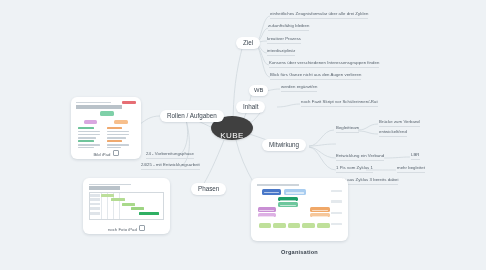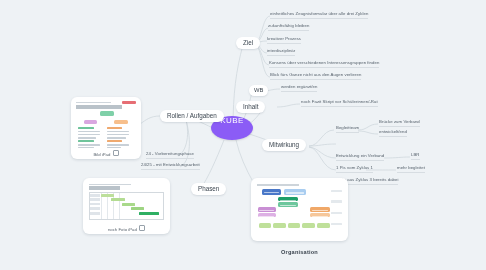--- a/index.html
+++ b/index.html
@@ -10,22 +10,22 @@
     position:relative;
   }
   #canvas{position:absolute;inset:0;}
   svg.links{position:absolute;left:0;top:0;width:486px;height:270px;pointer-events:none;}
 
   .node{position:absolute;box-sizing:border-box;}
 
   
   .central{
     width:42px;height:24px;border-radius:50%;
-    background:#8b5cf6;color:#fff;
-    display:flex;align-items:flex-start;justify-content:center;
+    background:#404040;color:#fff;
+    display:flex;align-items:flex-end;justify-content:center;
     font-size:8px;letter-spacing:.4px;
     box-shadow:0 1px 2px rgba(0,0,0,.12);
   }
 
   
   .main{
     background:#ffffff;border-radius:9px;
     padding:2px 7px;font-size:6.3px;color:#3c4650;
     white-space:nowrap;line-height:1.25;
     box-shadow:0 1px 2px rgba(30,50,70,.13);

